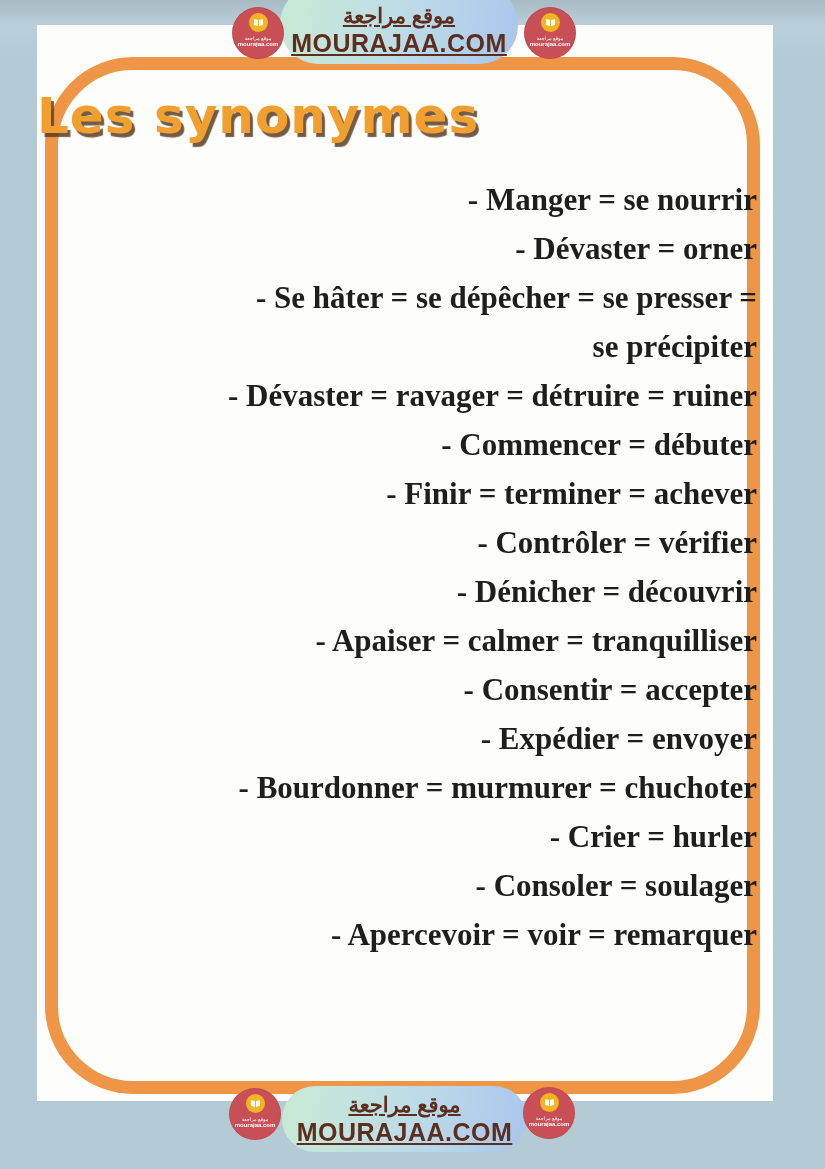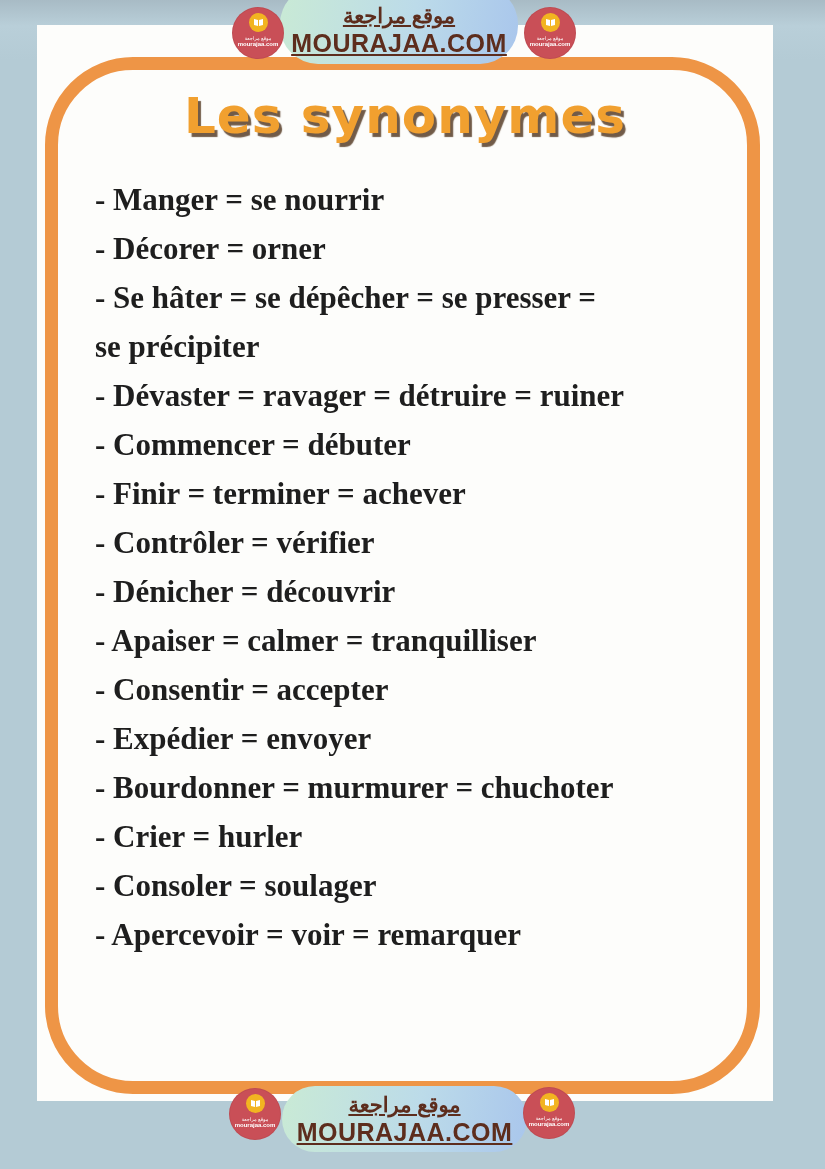--- a/index.html
+++ b/index.html
@@ -12,32 +12,33 @@
   .sheet{
     position:absolute;left:37px;top:25px;width:736px;height:1076px;
     background:#fdfdfb;
   }
   
   .frame{
     position:absolute;left:8px;top:32px;width:715px;height:1037px;
     box-sizing:border-box;border:13px solid #ee9546;border-radius:88px;
   }
   .title{
-    position:absolute;top:62px;left:0;right:0;text-align:center;
+    position:absolute;top:62px;left:0;right:0;text-align:left;
     font-family:"DejaVu Sans","Liberation Sans",sans-serif;
     font-size:50px;font-weight:800;letter-spacing:1px;
     color:#f1a02f;
     text-shadow:3px 4px 1px rgba(88,62,40,.85);
   }
   .syn-list{
     position:absolute;left:58px;top:150px;width:662px;
     margin:0;padding:0;list-style:none;
     font-family:"Liberation Serif","DejaVu Serif",serif;
     font-weight:600;font-size:31px;line-height:49px;color:#1e1e1e;
     white-space:pre-line;
+    text-align:right;
   }
   
   .pill{
     position:absolute;z-index:5;box-sizing:border-box;
     background:linear-gradient(100deg,#c9ead5 0%,#bcdbe9 55%,#a9c6ec 100%);
     border-radius:38px;text-align:center;
     display:flex;flex-direction:column;justify-content:center;align-items:center;
   }
   .pill.header{left:280px;top:-14px;width:238px;height:78px;padding-top:10px;}
   .pill.footer{left:282px;top:1086px;width:245px;height:66px;}
@@ -65,21 +66,21 @@
   .b-h-r{left:524px;top:7px;}
   .b-f-l{left:229px;top:1088px;}
   .b-f-r{left:523px;top:1087px;}
 </style>
 </head>
 <body>
 
 <div class="sheet">
   <div class="frame"></div>
   <div class="title">Les synonymes</div>
-  <ul class="syn-list"><li>- Manger = se nourrir</li><li>- Décorer = orner</li><li>- Se hâter = se dépêcher = se presser =
+  <ul class="syn-list"><li>- Manger = se nourrir</li><li>- Dévaster = orner</li><li>- Se hâter = se dépêcher = se presser =
 se précipiter</li><li>- Dévaster = ravager = détruire = ruiner</li><li>- Commencer = débuter</li><li>- Finir = terminer = achever</li><li>- Contrôler = vérifier</li><li>- Dénicher = découvrir</li><li>- Apaiser = calmer = tranquilliser</li><li>- Consentir = accepter</li><li>- Expédier = envoyer</li><li>- Bourdonner = murmurer = chuchoter</li><li> - Crier = hurler</li><li>- Consoler = soulager</li><li>- Apercevoir = voir = remarquer</li></ul>
 </div>
 
 <div class="pill header">
   <div class="ar">موقع مراجعة</div>
   <div class="domain">MOURAJAA.COM</div>
 </div>
 
 <div class="pill footer">
   <div class="ar">موقع مراجعة</div>

